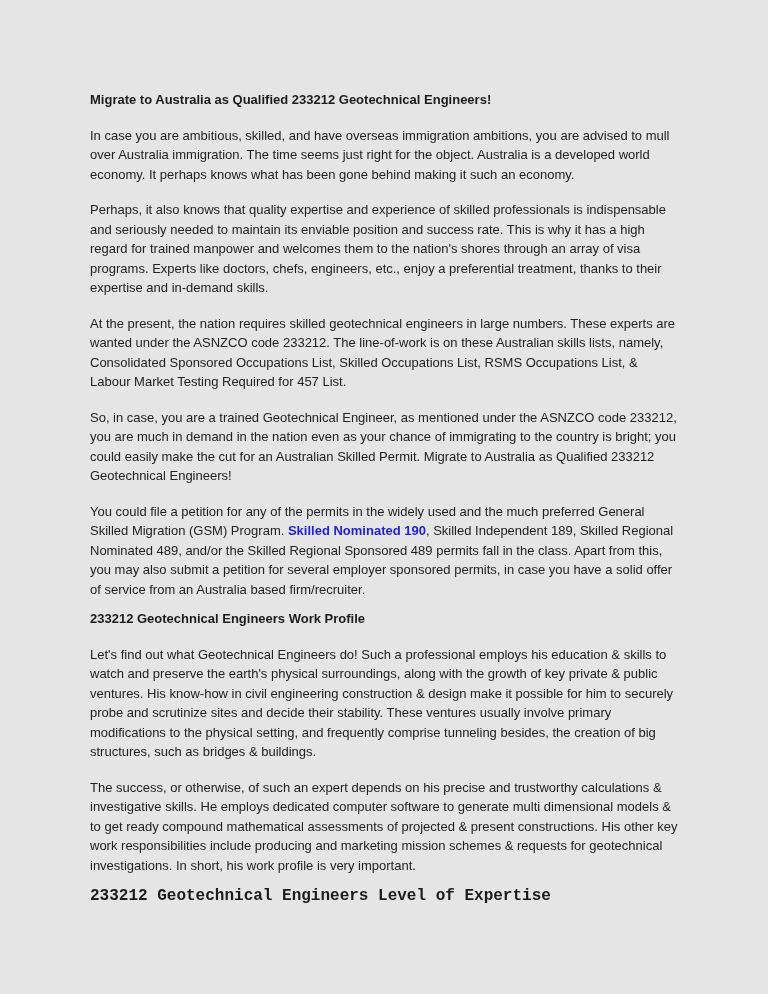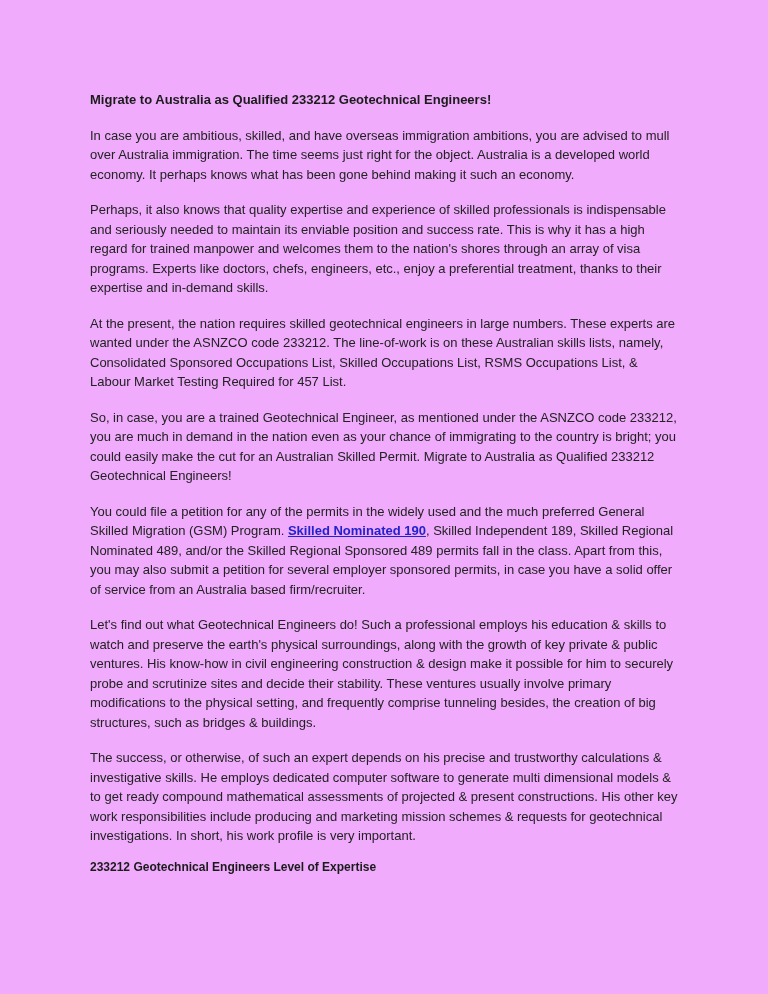--- a/index.html
+++ b/index.html
@@ -4,21 +4,21 @@
 <style>
   html, body {
     margin: 0;
     padding: 0;
     background: #ffffff;
   }
   .page {
     position: relative;
     width: 768px;
     height: 994px;
-    background: #f0abfc;
+    background: #e5e5e5;
     overflow: hidden;
     box-sizing: border-box;
     padding: 90px 90px 0 90px;
     font-family: "Liberation Sans", "DejaVu Sans", sans-serif;
     font-size: 13px;
     line-height: 19.5px;
     color: #222222;
   }
   .para {
     margin: 16px 0 10px 0;
@@ -28,29 +28,29 @@
     margin: 0 0 10px 0;
     padding: 0;
     font-size: 13px;
     line-height: 19.5px;
     font-weight: bold;
     color: #1b1b1b;
   }
   .heading-large {
     margin: 4px 0 12px 0;
     padding: 0;
-    font-size: 12px;
+    font-size: 16px;
     line-height: 22px;
     font-weight: bold;
     color: #1b1b1b;
+    font-family: Liberation Mono, monospace;
   }
   .inline-link {
     color: #2222cc;
     font-weight: bold;
-    text-decoration: underline;
     cursor: pointer;
   }
 </style>
 </head>
 <body>
 
 <div class="page">
 
   <h3 class="heading-small">Migrate to Australia as Qualified 233212 Geotechnical Engineers!</h3>
 
@@ -59,20 +59,21 @@
   <p class="para">Perhaps, it also knows that quality expertise and experience of skilled professionals is indispensable and seriously needed to maintain its enviable position and success rate. This is why it has a high regard for trained manpower and welcomes them to the nation's shores through an array of visa programs. Experts like doctors, chefs, engineers, etc., enjoy a preferential treatment, thanks to their expertise and in-demand skills.</p>
 
   <p class="para">At the present, the nation requires skilled geotechnical engineers in large numbers. These experts are wanted under the ASNZCO code 233212. The line-of-work is on these Australian skills lists, namely, Consolidated Sponsored Occupations List, Skilled Occupations List, RSMS Occupations List, &amp; Labour Market Testing Required for 457 List.</p>
 
   <p class="para">So, in case, you are a trained Geotechnical Engineer, as mentioned under the ASNZCO code 233212, you are much in demand in the nation even as your chance of immigrating to the country is bright; you could easily make the cut for an Australian Skilled Permit. Migrate to Australia as Qualified 233212 Geotechnical Engineers!</p>
 
   <p class="para">
     <span>You could file a petition for any of the permits in the widely used and the much preferred General Skilled Migration (GSM) Program. </span><a class="inline-link">Skilled Nominated 190</a><span>, Skilled Independent 189, Skilled Regional Nominated 489, and/or the Skilled Regional Sponsored 489 permits fall in the class. Apart from this, you may also submit a petition for several employer sponsored permits, in case you have a solid offer of service from an Australia based firm/recruiter.</span>
   </p>
 
+  <h3 class="heading-small">233212 Geotechnical Engineers Work Profile</h3>
 
   <p class="para">Let's find out what Geotechnical Engineers do! Such a professional employs his education &amp; skills to watch and preserve the earth's physical surroundings, along with the growth of key private &amp; public ventures. His know-how in civil engineering construction &amp; design make it possible for him to securely probe and scrutinize sites and decide their stability. These ventures usually involve primary modifications to the physical setting, and frequently comprise tunneling besides, the creation of big structures, such as bridges &amp; buildings.</p>
 
   <p class="para">The success, or otherwise, of such an expert depends on his precise and trustworthy calculations &amp; investigative skills. He employs dedicated computer software to generate multi dimensional models &amp; to get ready compound mathematical assessments of projected &amp; present constructions. His other key work responsibilities include producing and marketing mission schemes &amp; requests for geotechnical investigations. In short, his work profile is very important.</p>
 
   <h2 class="heading-large">233212 Geotechnical Engineers Level of Expertise</h2>
 
 
 
 </div>

